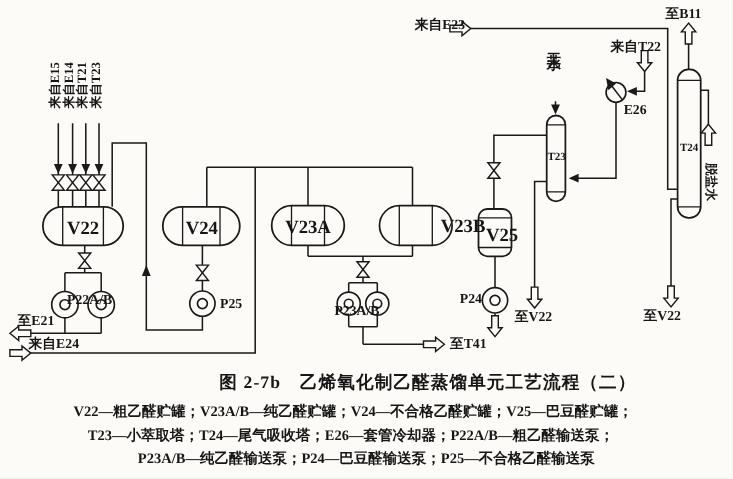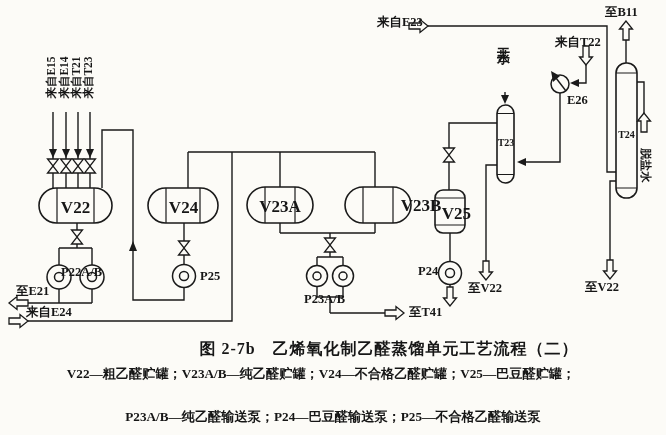--- a/index.html
+++ b/index.html
@@ -180,20 +180,21 @@
   <div class="eq" style="left:55px;top:199px;width:41px;">V22</div>
   <div class="eq" style="left:163px;top:199px;width:41px;">V24</div>
   <div class="eq" style="left:257px;top:198px;width:46px;">V23A</div>
   <div class="eq" style="left:355px;top:197px;width:46px;margin-left:43px;">V23B</div>
   <div class="eq" style="left:429px;top:205px;width:42px;text-align:right;">V25</div>
   <div class="eq" style="left:493px;top:138px;width:26px;font-size:10px;">T23</div>
   <div class="eq" style="left:613px;top:130px;width:27px;font-size:10px;">T24</div>
   <div class="lbl" style="left:567px;top:94px;">E26</div>
   <div class="lbl" style="left:61px;top:266px;">P22A/B</div>
   <div class="lbl" style="left:200px;top:270px;text-align:right;">P25</div>
-  <div class="lbl" style="left:304px;top:293px;">P23A/B</div>
+  <div class="lbl" style="left:304px;top:276px;">P23A/B</div>
   <div class="lbl" style="left:418px;top:265px;">P24</div>
 
   <div class="cap cap-title" style="top:341px;">图 2-7b　乙烯氧化制乙醛蒸馏单元工艺流程（二）</div>
   <div class="cap cap-leg" style="top:367px;padding-right:24px;">V22—粗乙醛贮罐；V23A/B—纯乙醛贮罐；V24—不合格乙醛贮罐；V25—巴豆醛贮罐；</div>
+  <div class="cap cap-leg" style="top:389px;padding-right:28px;">T23—小萃取塔；T24—尾气吸收塔；E26—套管冷却器；P22A/B—粗乙醛输送泵；</div>
   <div class="cap cap-leg" style="top:410px;">P23A/B—纯乙醛输送泵；P24—巴豆醛输送泵；P25—不合格乙醛输送泵</div>
 
 </div>
 
 </body></html>

